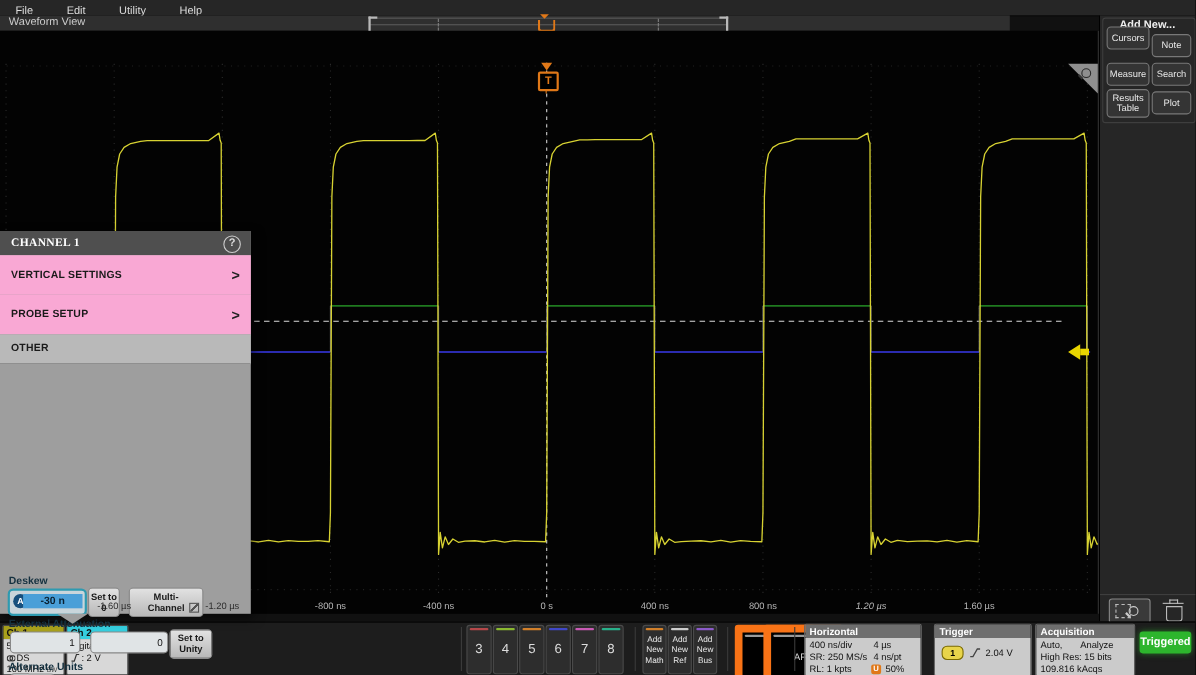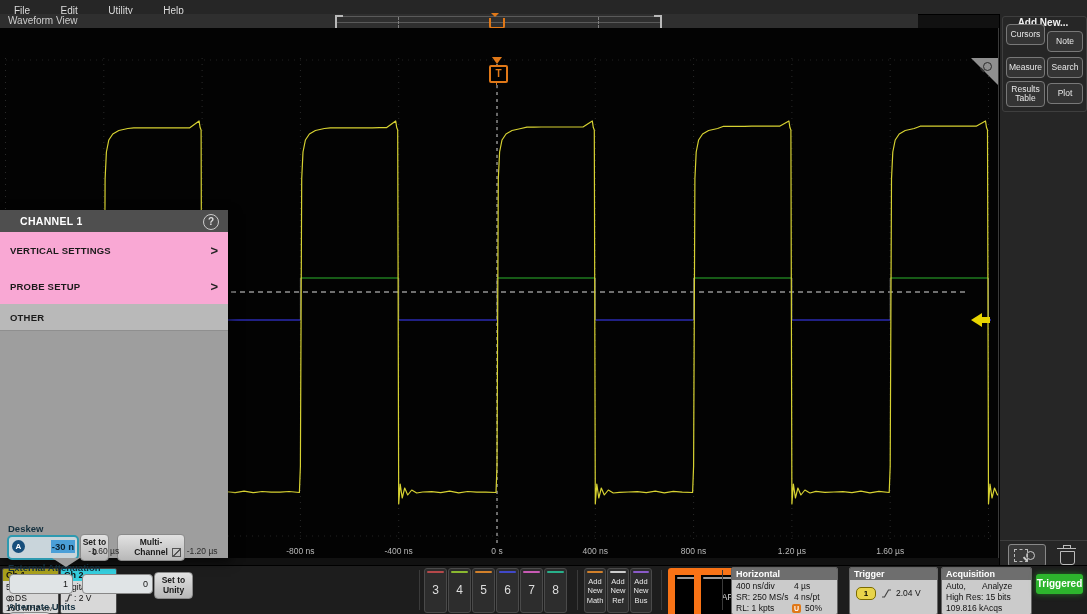--- a/index.html
+++ b/index.html
@@ -40,31 +40,31 @@
   #trig-level-stem{left:982px;top:289px;width:8px;height:6px;background:#e8d500;}
   
   .dot{position:absolute;width:2px;height:2px;border-radius:50%;background:#999;}
   
   .axis-label{position:absolute;top:518px;width:60px;margin-left:-30px;text-align:center;font-size:8.5px;color:#b8b8b8;z-index:6;}
   .axis-label.dark{color:#2c2c2c;}
   
   #dialog{left:0;top:210px;width:228px;height:348px;background:#9e9e9e;z-index:5;box-shadow:3px 4px 10px rgba(0,0,0,.55);}
   #dialog-tail{left:52px;top:558px;width:0;height:0;border-left:14px solid transparent;border-right:14px solid transparent;border-top:9px solid #9e9e9e;z-index:5;}
   #dlg-header{left:0;top:0;width:228px;height:22px;background:#4f4f4f;color:#fff;font-size:10.5px;font-weight:bold;line-height:22px;}
-  #dlg-header span{padding-left:20px;letter-spacing:.3px;}
+  #dlg-header span{padding-left:10px;letter-spacing:.3px;font-family:Liberation Serif, serif;}
   #dlg-help{left:203px;top:4px;width:14px;height:14px;border:1.5px solid #ccc;border-radius:50%;color:#ddd;font-size:10px;font-weight:bold;text-align:center;line-height:14px;cursor:pointer;}
   .dlg-row{position:absolute;left:0;width:228px;background:#f9a8d4;border-bottom:1px solid #8f8f8f;color:#1a1a1a;font-size:9.5px;font-weight:bold;cursor:pointer;}
   .dlg-row .chev{position:absolute;right:10px;top:50%;transform:translateY(-50%);font-size:13px;font-weight:900;color:#222;}
   .dlg-row .lbl{position:absolute;left:10px;top:50%;transform:translateY(-50%);letter-spacing:.2px;}
   .dlg-label{position:absolute;color:#14303f;font-size:9.5px;font-weight:bold;}
   .dlg-btn{position:absolute;background:linear-gradient(#e2e2e2,#b8b8b8);border:1px solid #8a8a8a;border-radius:4px;
            color:#1a1a1a;font-size:8.5px;font-weight:600;text-align:center;line-height:1.15;display:flex;align-items:center;justify-content:center;cursor:pointer;}
   #deskew-input{left:7px;top:325px;width:68px;height:21px;background:#c9d5db;border:2px solid #2e9ab0;border-radius:5px;cursor:text;}
   #deskew-knob{left:3px;top:3px;width:13px;height:13px;background:#174f7c;border-radius:50%;color:#fff;font-size:8px;font-weight:bold;text-align:center;line-height:13px;}
-  #deskew-val{position:absolute;right:2px;top:3px;background:#4a9fd8;color:#0a2030;font-size:9.5px;font-weight:bold;padding:1px 1px;}
+  #deskew-val{position:absolute;right:2px;top:3px;background:#4a9fd8;color:#0a2030;font-size:9.5px;font-weight:bold;padding:1px 16px;}
   .dlg-input{position:absolute;background:#e0e4e6;border:1px solid #888;border-radius:4px;color:#111;font-size:9px;text-align:right;line-height:18px;padding-right:4px;cursor:text;}
   .mc-corner{position:absolute;right:3px;bottom:3px;width:7px;height:7px;border:1px solid #555;
              background:linear-gradient(135deg,transparent 44%,#555 44%,#555 58%,transparent 58%);}
   #alt-toggle{left:9px;top:402px;width:40px;height:22px;cursor:pointer;}
   #alt-toggle .cell1{position:absolute;left:0;top:0;width:15px;height:22px;background:#c6cbce;border:1px solid #888;border-radius:4px 0 0 4px;}
   #alt-toggle .cell2{position:absolute;left:15px;top:0;width:25px;height:22px;background:linear-gradient(#e2e2e2,#b8b8b8);border:1px solid #888;border-left:none;border-radius:0 4px 4px 0;
                      color:#1a1a1a;font-size:8.5px;font-weight:600;text-align:center;line-height:22px;}
   
   #rightpanel{left:999px;top:14px;width:88px;height:551px;background:#262626;border-left:1px solid #000;}
   #addnew-box{left:1002px;top:16px;width:83px;height:94px;border:1px solid #3e3e3e;border-radius:3px;}
@@ -179,21 +179,21 @@
     <div style="position:absolute;" id="trig-level-arrow"></div>
     <div style="position:absolute;" id="trig-level-stem"></div>
     <div id="axis-layer">
         <span class="axis-label dark" style="left: 103.8px;">-1.60 µs</span>
         <span class="axis-label dark" style="left: 202.1px;">-1.20 µs</span>
         <span class="axis-label" style="left: 300.4px;">-800 ns</span>
         <span class="axis-label" style="left: 398.7px;">-400 ns</span>
         <span class="axis-label" style="left: 497px;">0 s</span>
         <span class="axis-label" style="left: 595.3px;">400 ns</span>
         <span class="axis-label" style="left: 693.6px;">800 ns</span>
-        <span class="axis-label" style="left: 791.9px;">1.20 µs</span>
+        <span class="axis-label" style="left: 791.9px; font-style: italic;">1.20 µs</span>
         <span class="axis-label" style="left: 890.2px;">1.60 µs</span>
       </div>
   </div>
 
   <div class="dot" style="left:1001px;top:283px;"></div>
   <div class="dot" style="left:1001px;top:290px;"></div>
   <div class="dot" style="left:1001px;top:297px;"></div>
 
   <div class="abs" id="dialog">
     <div class="abs" id="dlg-header">

